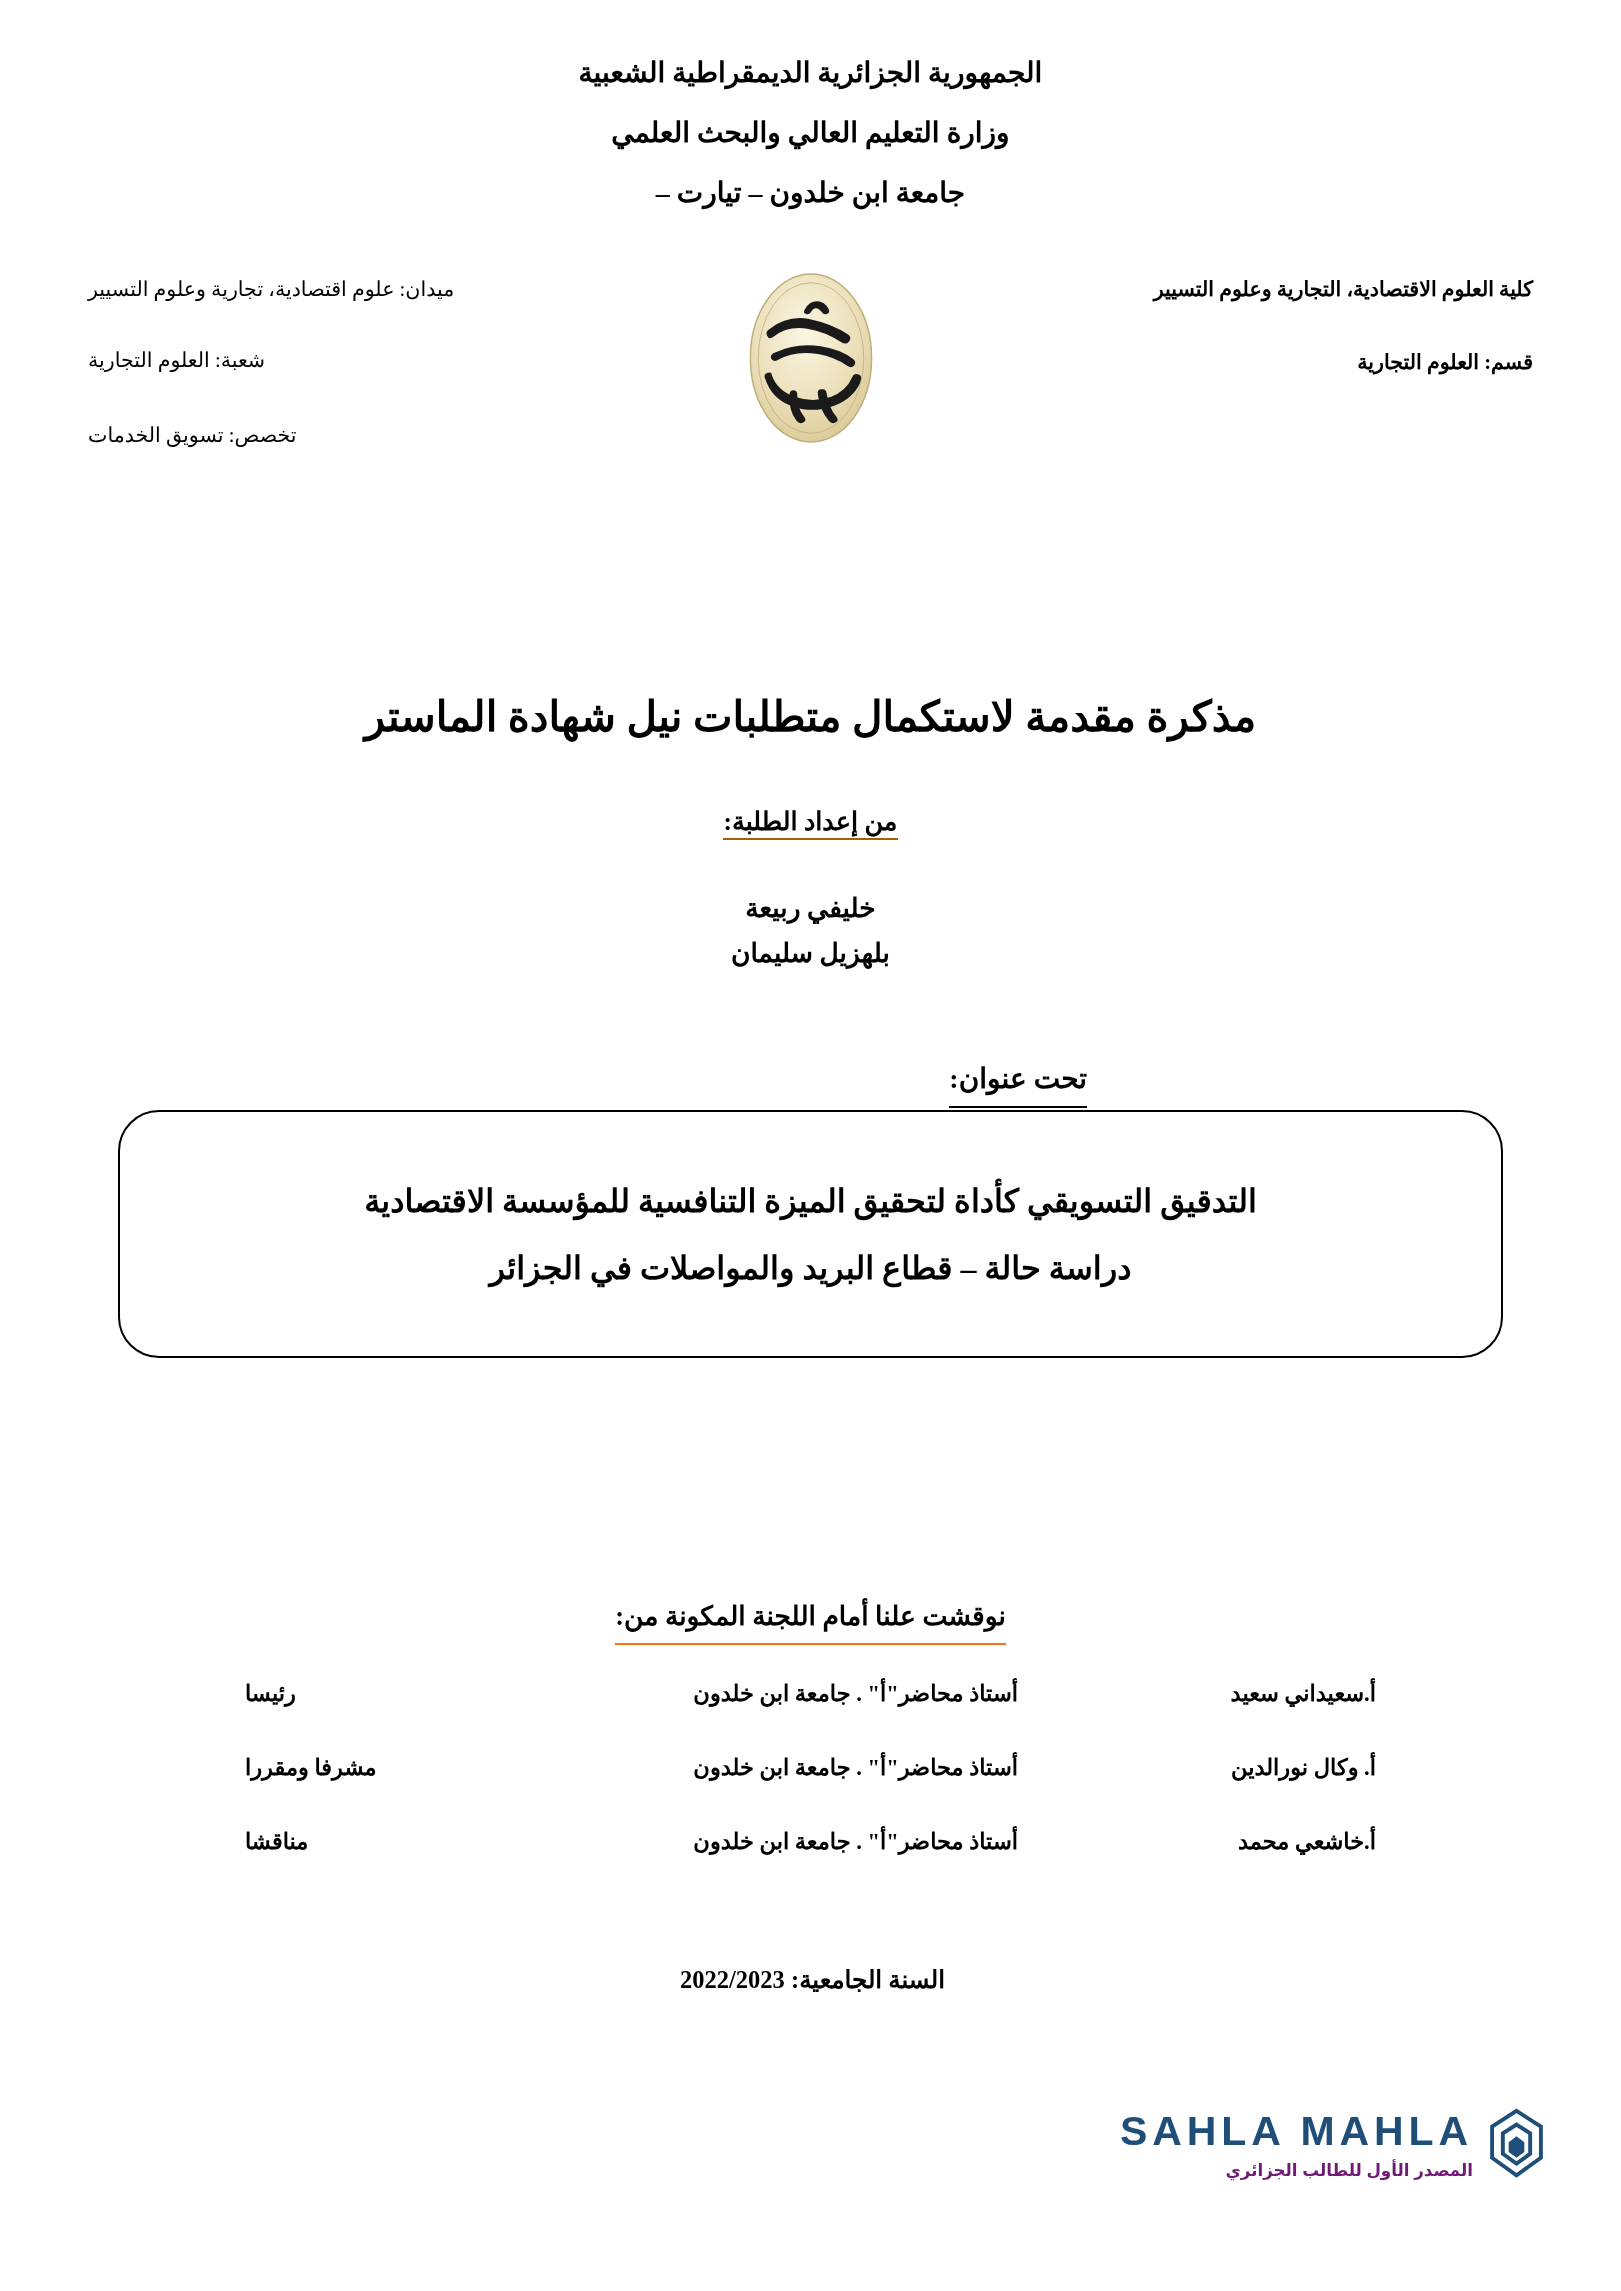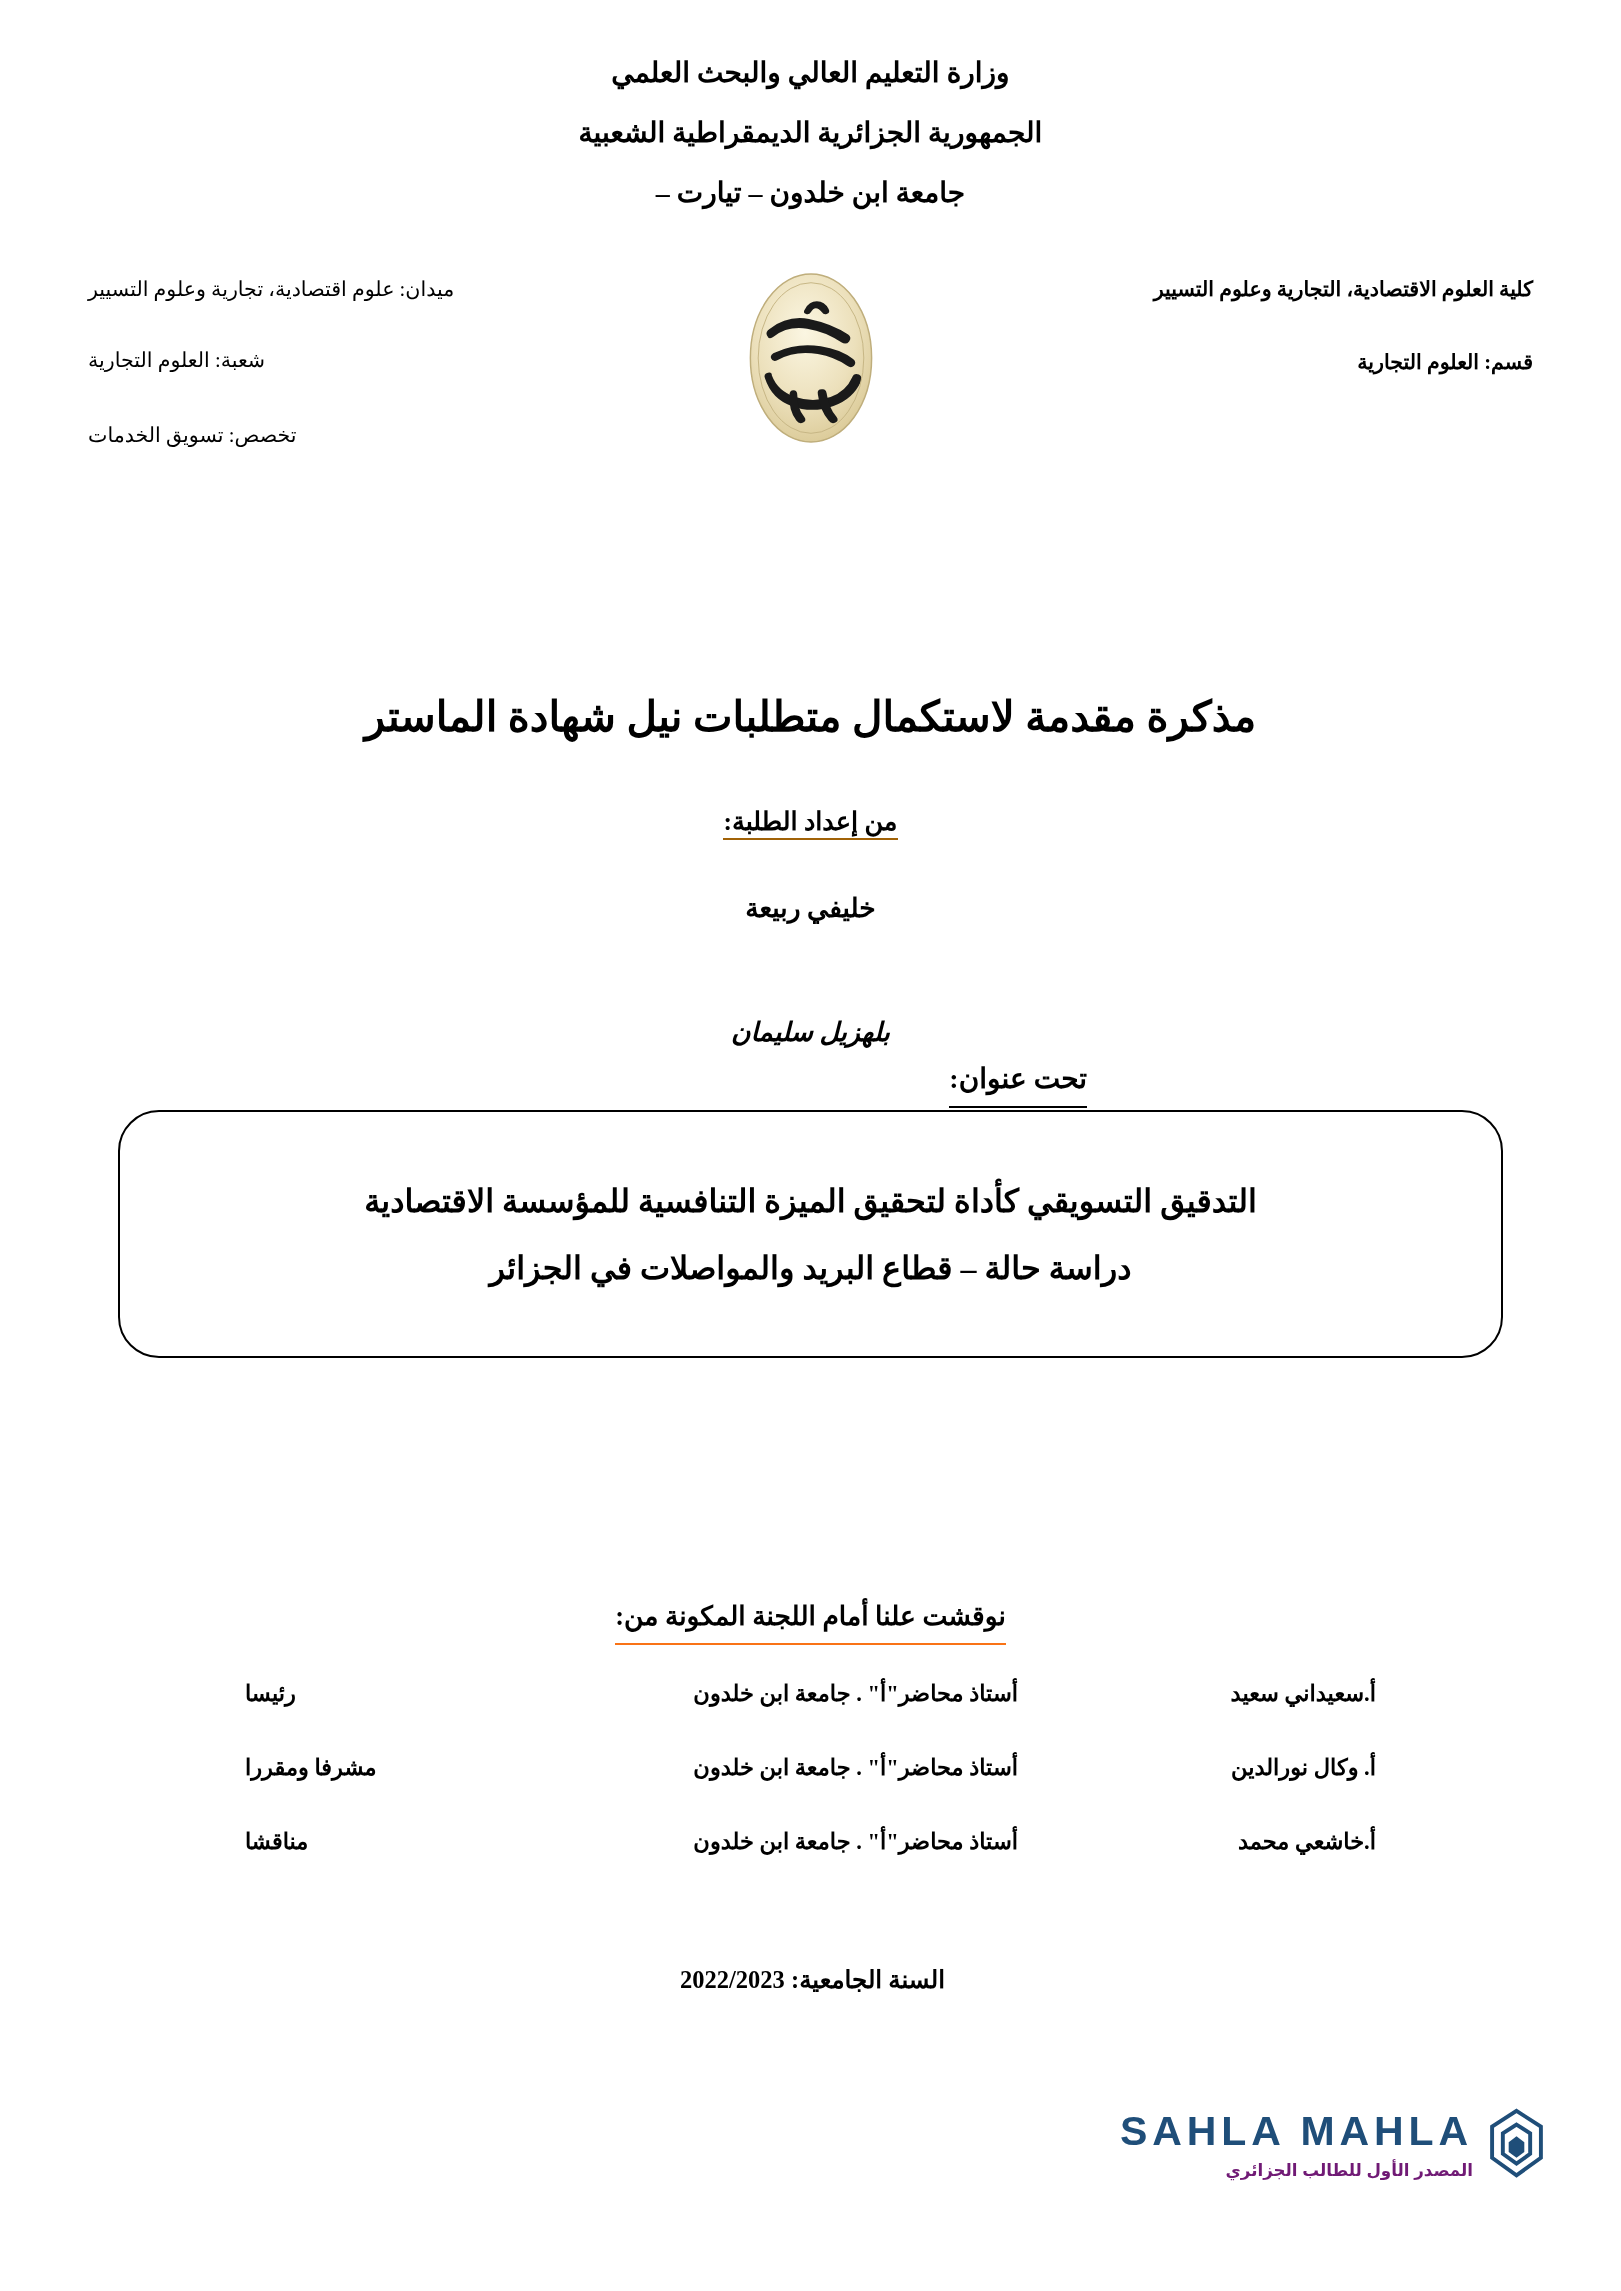--- a/index.html
+++ b/index.html
@@ -105,27 +105,26 @@
     position: absolute;
     top: 892px;
     left: 0;
     right: 0;
     text-align: center;
     font-size: 26.5px;
     font-weight: 700;
   }
   .student2 {
     position: absolute;
-    top: 1016px;
+    top: 937px;
     left: 0;
     right: 0;
     text-align: center;
     font-size: 26.5px;
     font-weight: 700;
-    font-style: italic;
   }
 
   
   .underTitle {
     position: absolute;
     top: 1062px;
     right: 534px;
     font-size: 28px;
     font-weight: 700;
   }
@@ -256,22 +255,22 @@
     height: 82px;
   }
   .wmMark svg { width: 100%; height: 100%; display: block; }
 </style>
 </head>
 <body>
 
 <div class="page">
 
   <div class="header">
+    <div class="line">الجمهورية الجزائرية الديمقراطية الشعبية</div>
     <div class="line">وزارة التعليم العالي والبحث العلمي</div>
-    <div class="line">الجمهورية الجزائرية الديمقراطية الشعبية</div>
     <div class="line">جامعة ابن خلدون – تيارت –</div>
   </div>
 
   <div class="logo">
     <svg viewBox="0 0 140 180" xmlns="http://www.w3.org/2000/svg">
       <defs>
         <radialGradient id="sealGrad" cx="45%" cy="35%" r="70%">
           <stop offset="0%" stop-color="#fbf6e2"></stop>
           <stop offset="60%" stop-color="#ece0bb"></stop>
           <stop offset="100%" stop-color="#d9c894"></stop>

